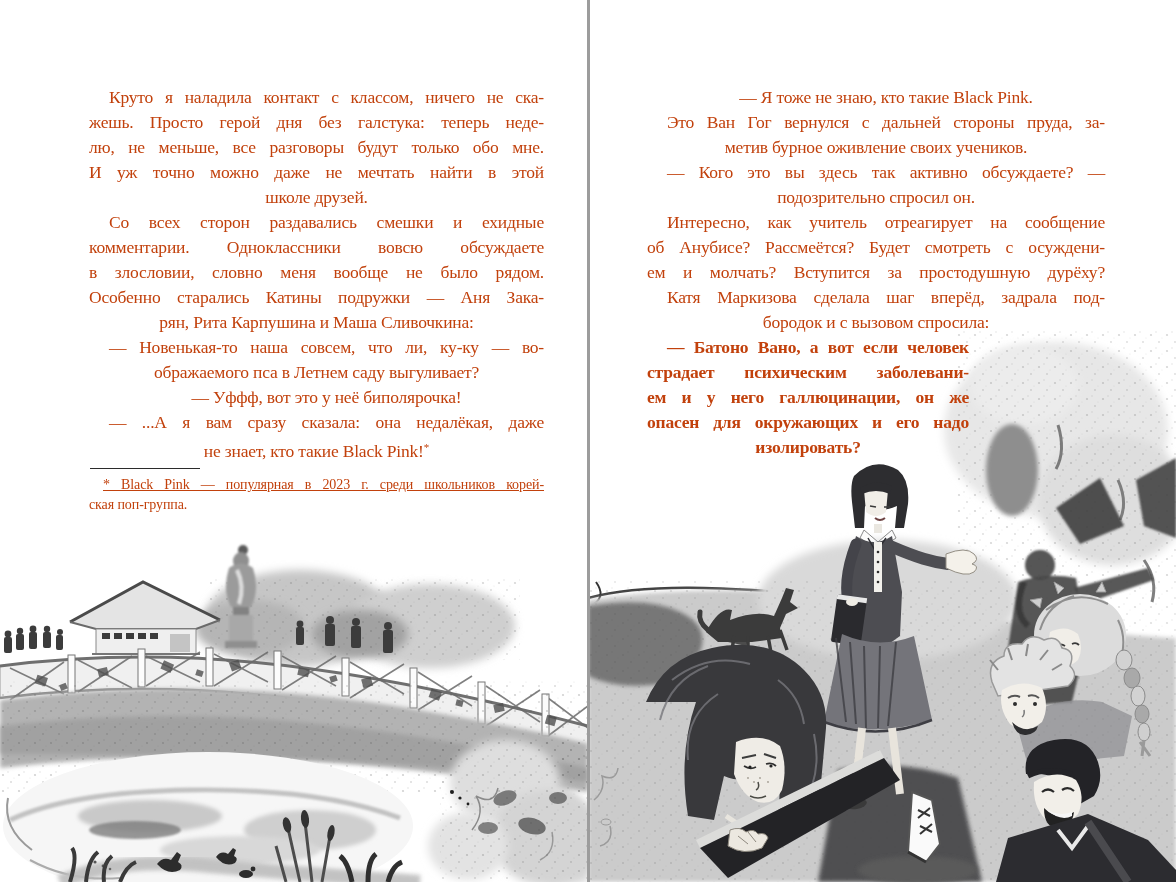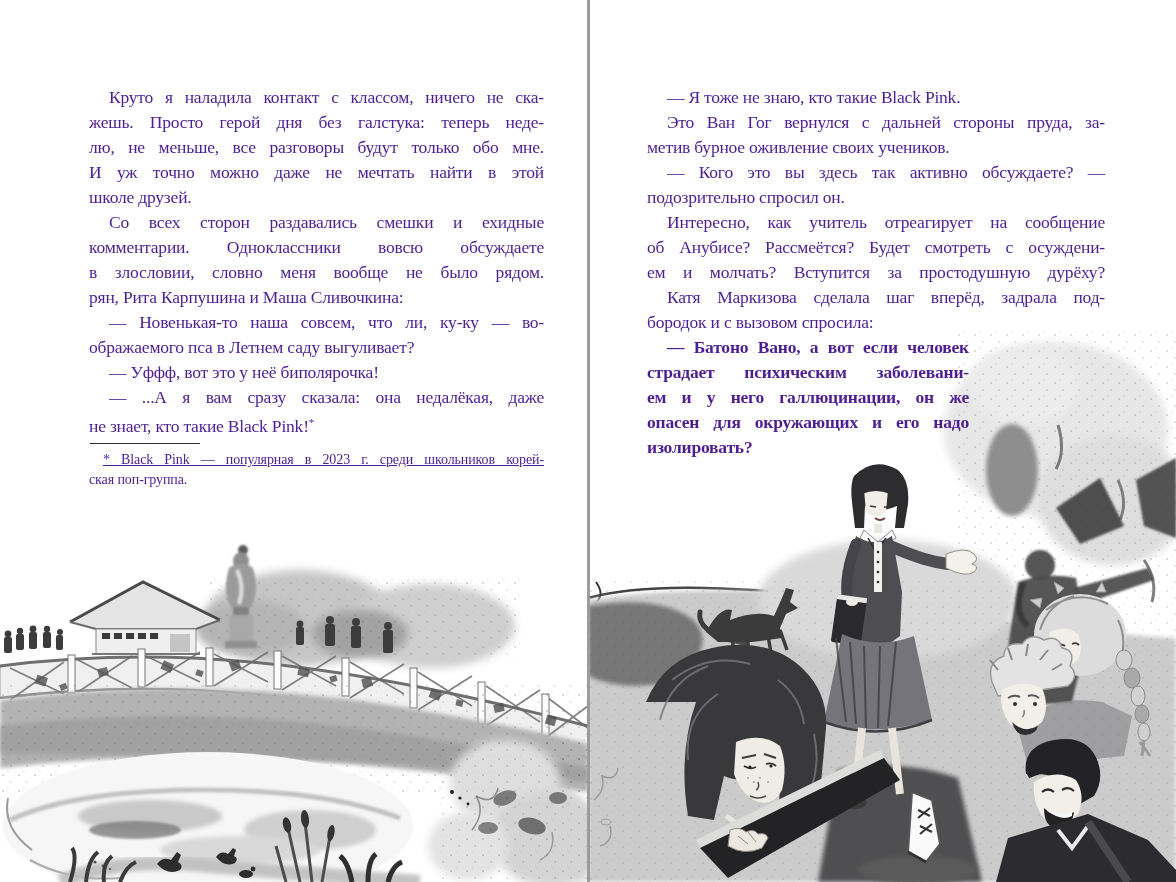--- a/index.html
+++ b/index.html
@@ -1,25 +1,25 @@
 <!DOCTYPE html>
 <html><head>
 <meta charset="utf-8">
 <style>
   html,body{margin:0;padding:0;background:#ffffff;}
   .spread{position:relative;width:1176px;height:882px;background:#fff;overflow:hidden;
-          font-family:"Liberation Serif","DejaVu Serif",serif;color:#4c1d95;}
+          font-family:"Liberation Serif","DejaVu Serif",serif;color:#c2410c;}
   .page{position:absolute;top:0;height:882px;width:588px;background:#fff;}
   .page-left{left:0;}
   .page-right{left:588px;}
   .gutter{position:absolute;left:587px;top:0;width:3px;height:882px;background:#9c9c9c;z-index:6;}
   .text-block{position:absolute;z-index:3;}
   .tb-left{left:89px;top:85px;width:455px;}
   .tb-right{left:59px;top:85px;width:458px;}
-  .ln{height:25px;font-size:17.5px;line-height:25px;letter-spacing:-0.2px;white-space:nowrap;text-align:left;}
+  .ln{height:25px;font-size:17.5px;line-height:25px;letter-spacing:-0.2px;white-space:nowrap;text-align:center;}
   .ln.j{white-space:normal;text-align:justify;text-align-last:justify;}
   .ind{text-indent:20px;}
   .nrw{width:322px;font-weight:bold;}
   .sup{font-size:11px;vertical-align:6px;letter-spacing:0;}
   .footnote{margin-top:8px;}
   .fn-rule{width:110px;height:0;border-top:1.5px solid #2b2b2b;margin:0 0 6px 1px;}
   .fn-line{font-size:14px;line-height:20px;height:20px;letter-spacing:-0.1px;white-space:nowrap;}
   .fn-line.j{white-space:normal;text-align:justify;text-align-last:justify;}
   .fn-ind{text-indent:14px;text-decoration:underline;}
   .illu{position:absolute;z-index:1;}
@@ -34,20 +34,21 @@
   <section class="page page-left">
     <div class="text-block tb-left">
       <div class="ln ind j">Круто я наладила контакт с классом, ничего не ска-</div>
       <div class="ln j">жешь. Просто герой дня без галстука: теперь неде-</div>
       <div class="ln j">лю, не меньше, все разговоры будут только обо мне.</div>
       <div class="ln j">И уж точно можно даже не мечтать найти в этой</div>
       <div class="ln">школе друзей.</div>
       <div class="ln ind j">Со всех сторон раздавались смешки и ехидные</div>
       <div class="ln j">комментарии. Одноклассники вовсю обсуждаете</div>
       <div class="ln j">в злословии, словно меня вообще не было рядом.</div>
+      <div class="ln j">Особенно старались Катины подружки — Аня Зака-</div>
       <div class="ln">рян, Рита Карпушина и Маша Сливочкина:</div>
       <div class="ln ind j">— Новенькая-то наша совсем, что ли, ку-ку — во-</div>
       <div class="ln">ображаемого пса в Летнем саду выгуливает?</div>
       <div class="ln ind">— Уффф, вот это у неё биполярочка!</div>
       <div class="ln ind j">— ...А я вам сразу сказала: она недалёкая, даже</div>
       <div class="ln"><span>не знает, кто такие Black Pink!</span><span class="sup">*</span></div>
       <div class="footnote">
         <div class="fn-rule"></div>
         <div class="fn-line j fn-ind">* Black Pink — популярная в 2023 г. среди школьников корей-</div>
         <div class="fn-line">ская поп-группа.</div>

